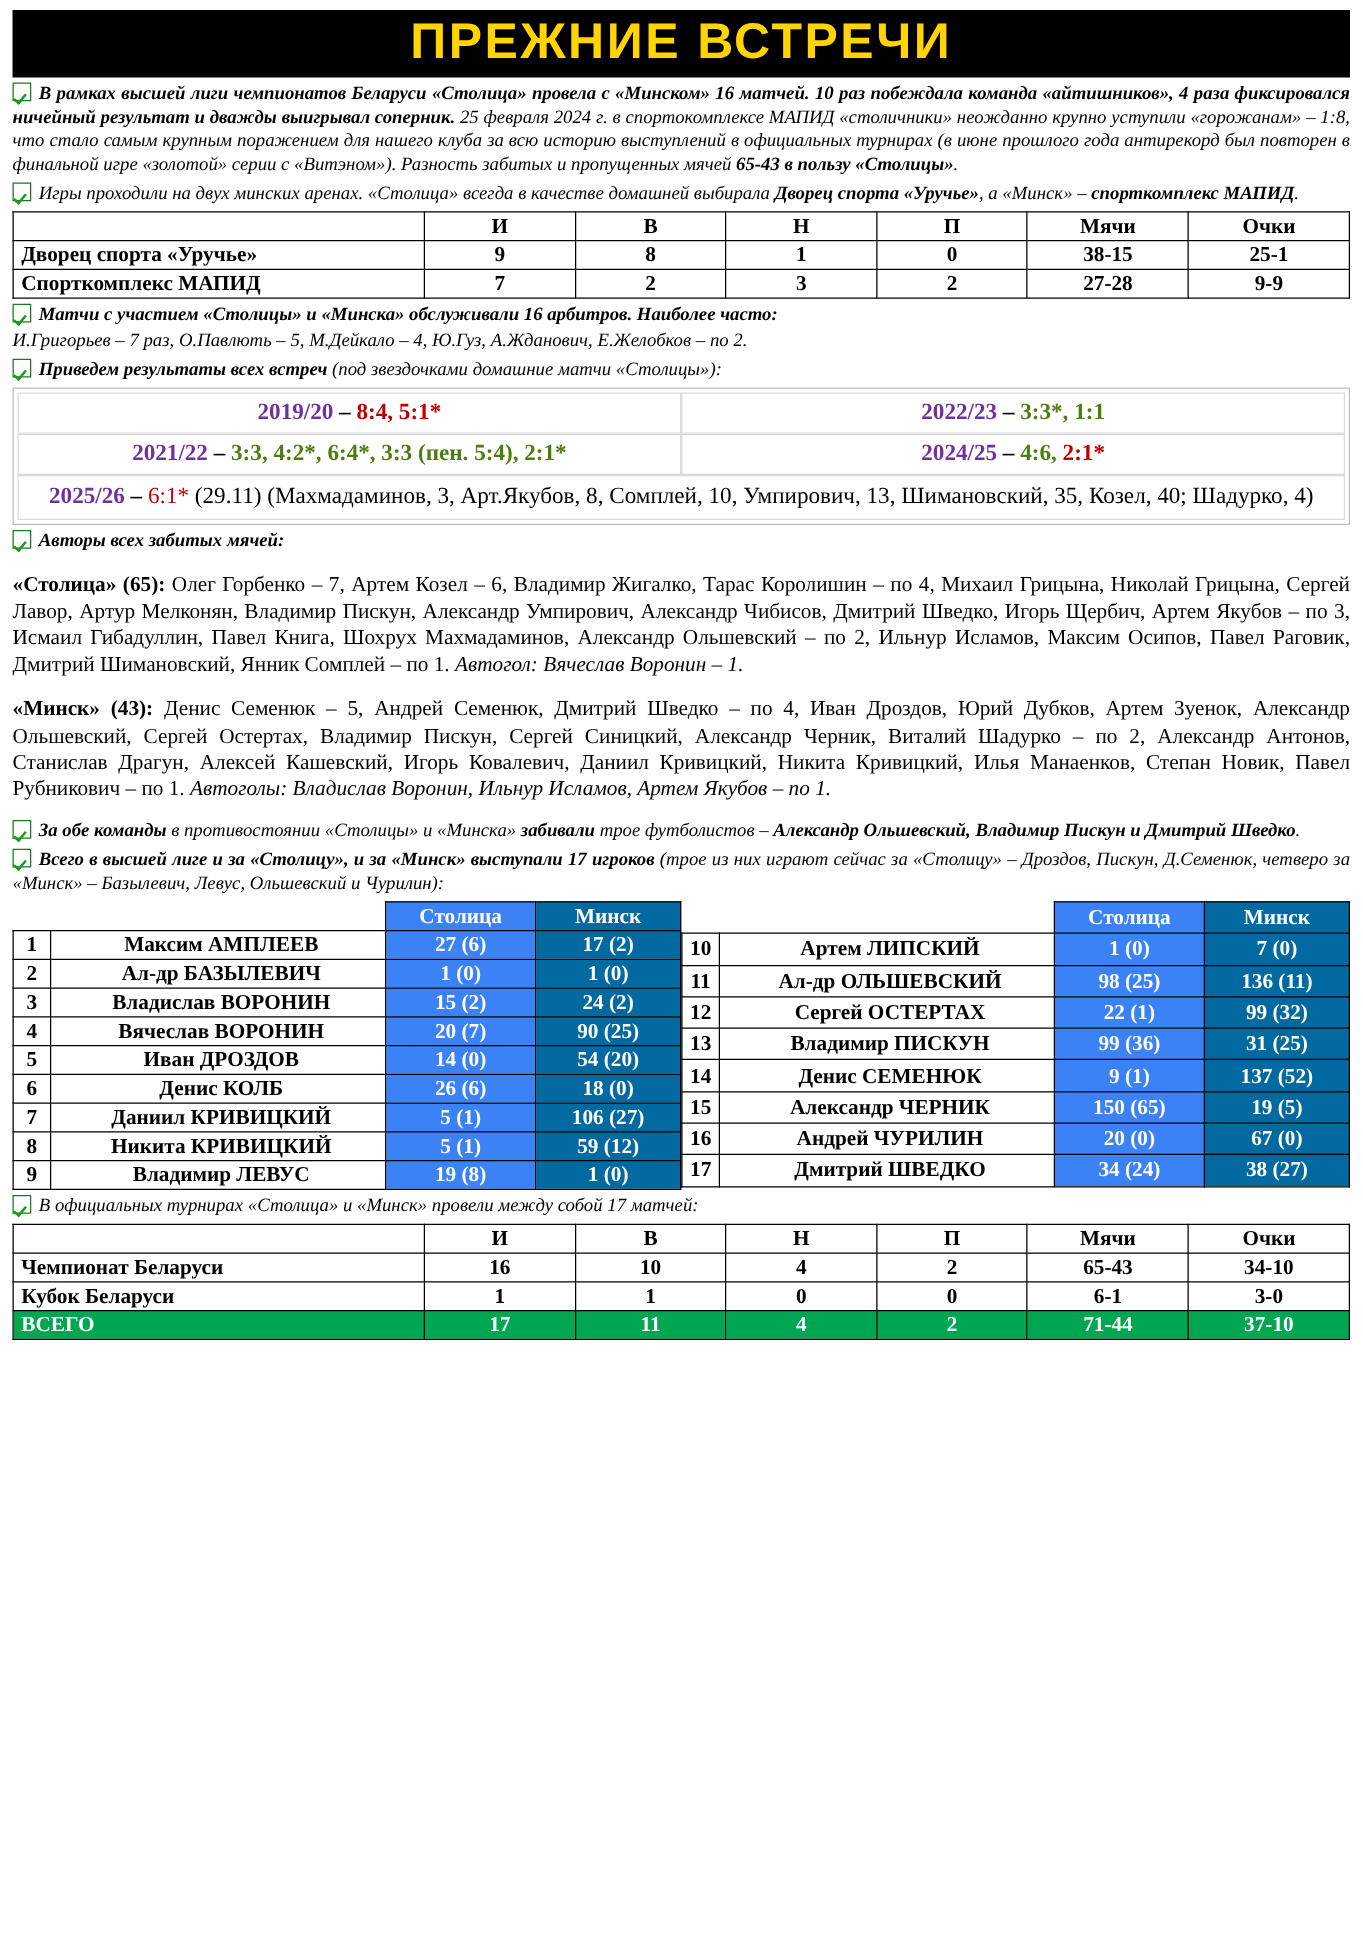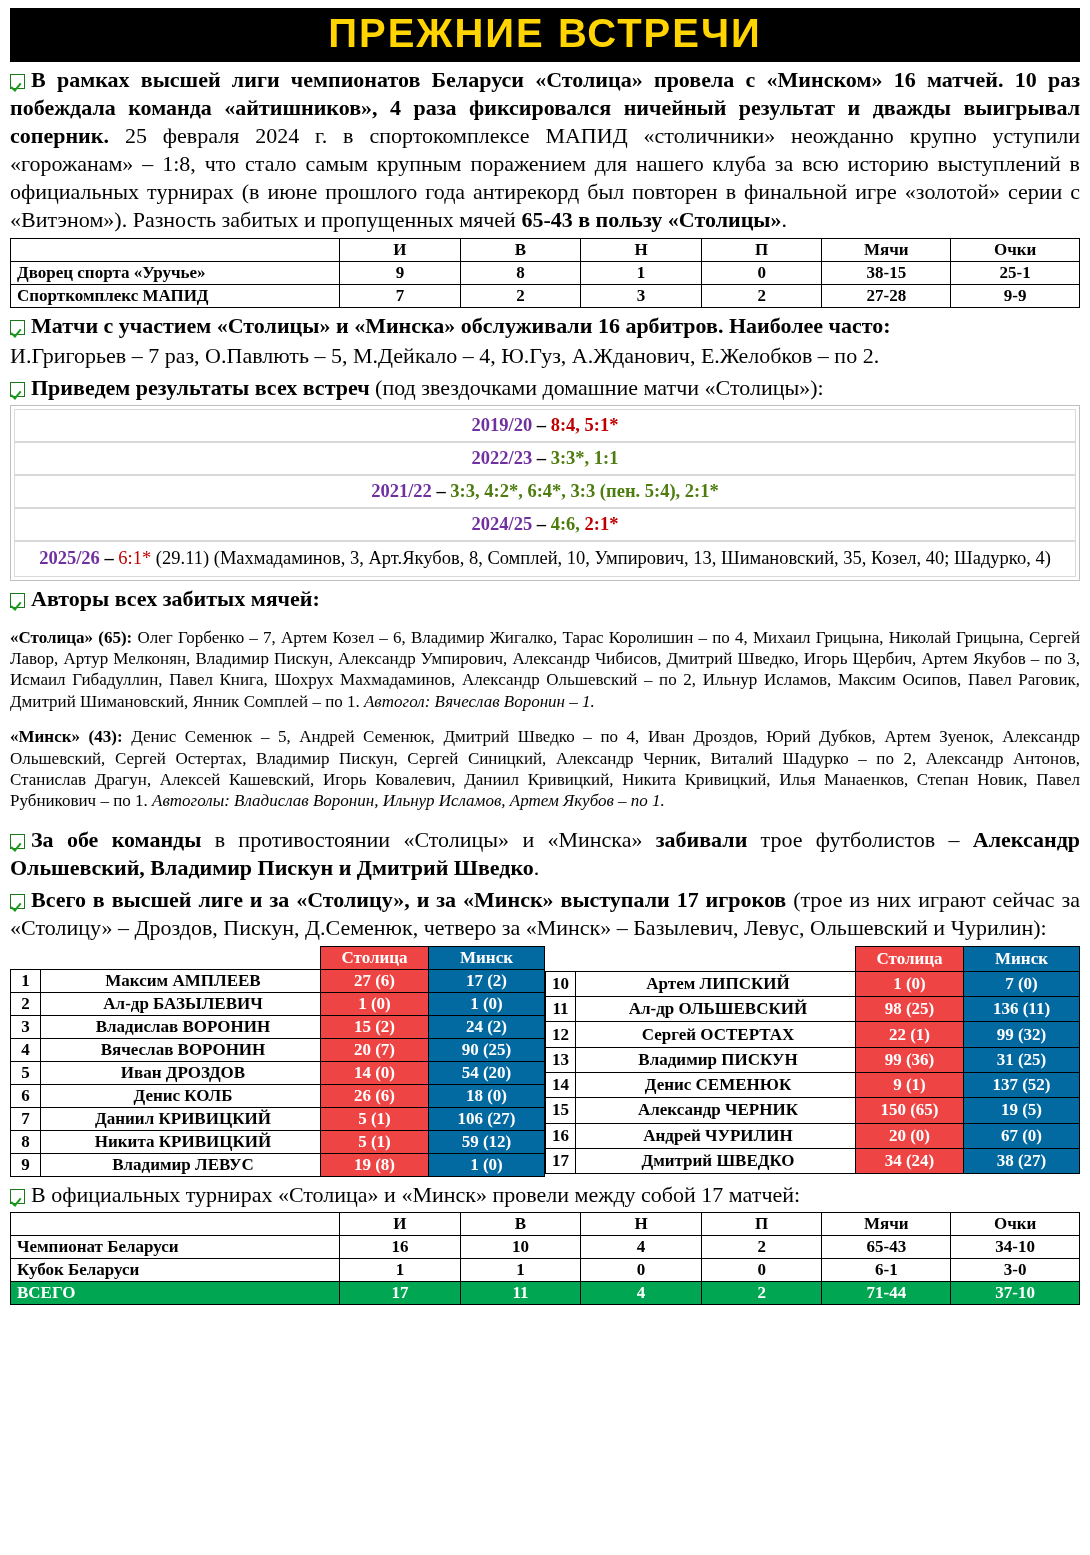--- a/index.html
+++ b/index.html
@@ -23,25 +23,26 @@
     font-family: Liberation Sans, sans-serif;
     font-weight: bold;
     font-size: 40px;
     letter-spacing: 2px;
     line-height: 1.05;
     text-transform: uppercase;
   }
 
   
   .para {
-    font-size: 22px;
+    font-size: 15px;
     line-height: 1.27;
     text-align: justify;
     margin: 4px 0 2px 0;
     position: relative;
+    font-style: italic;
   }
   .check {
     display: inline-block;
     width: 15px; height: 15px;
     background: #ffffff;
     border: 1px solid #1a7a1a;
     position: relative;
     vertical-align: -2px;
     margin-right: 6px;
   }
@@ -79,21 +80,21 @@
     background: #00a651;
     color: #ffffff;
   }
 
   
   .seasons {
     border: 1px solid #bfbfbf;
     margin: 4px 0 3px 0;
     padding: 3px;
   }
-  .seasons-row { display: flex; flex-direction: column; }
+  .seasons-row { display: flex; }
   .seasons-cell {
     border: 1px solid #d9d9d9;
     padding: 5px 4px;
     text-align: center;
     font-size: 18.5px;
     font-weight: bold;
     flex: 1 1 50%;
   }
   .seasons-cell.full { flex: 1 1 100%; font-weight: normal; line-height: 1.25; }
   .season-label { color: #7030a0; }
@@ -114,37 +115,40 @@
   }
   table.players th, table.players td {
     border: 1.5px solid #000000;
     padding: 1px 3px;
     font-weight: bold;
     text-align: center;
     white-space: nowrap;
   }
   table.players td.num { width: 30px; }
   table.players td.pname { text-align: center; padding-left: 8px; }
-  th.hdr-stolica, td.cell-stolica { background:#ef4444; color:#ffffff; width: 108px; }
+  th.hdr-stolica, td.cell-stolica { background:#3b82f6; color:#ffffff; width: 120px; }
   th.hdr-minsk, td.cell-minsk { background:#0369a1; color:#ffffff; width: 116px; }
   .noborder { border: none !important; background: transparent !important; }
 </style>
 </head>
 <body>
 
 <div class="page">
 
   <div class="title-bar">
     <div class="title">ПРЕЖНИЕ ВСТРЕЧИ</div>
   </div>
 
   <div class="para">
     <span class="check"></span><b>В рамках высшей лиги чемпионатов Беларуси «Столица» провела с «Минском» </b><b>16 матчей. 10 раз побеждала команда «айтишников», 4 раза фиксировался ничейный результат и дважды выигрывал соперник.</b><span> 25 февраля 2024 г. в спортокомплексе МАПИД «столичники» неожданно крупно уступили «горожанам» – 1:8, что стало самым крупным поражением для нашего клуба за всю историю выступлений в официальных турнирах (в июне прошлого года антирекорд был повторен в финальной игре «золотой» серии с «Витэном»). Разность забитых и пропущенных мячей </span><b>65-43 в пользу «Столицы»</b><span>.</span>
   </div>
 
+  <div class="para">
+    <span class="check"></span><span>Игры проходили на двух минских аренах. «Столица» всегда в качестве домашней выбирала </span><b>Дворец спорта «Уручье»</b><span>, а «Минск» – </span><b>спорткомплекс МАПИД</b><span>.</span>
+  </div>
 
   <table class="grid">
     <tbody>
         <tr>
       <th class="name" style="width:322px"></th>
       <th style="width:118px">И</th>
       <th style="width:118px">В</th>
       <th style="width:118px">Н</th>
       <th style="width:118px">П</th>
       <th style="width:126px">Мячи</th>

